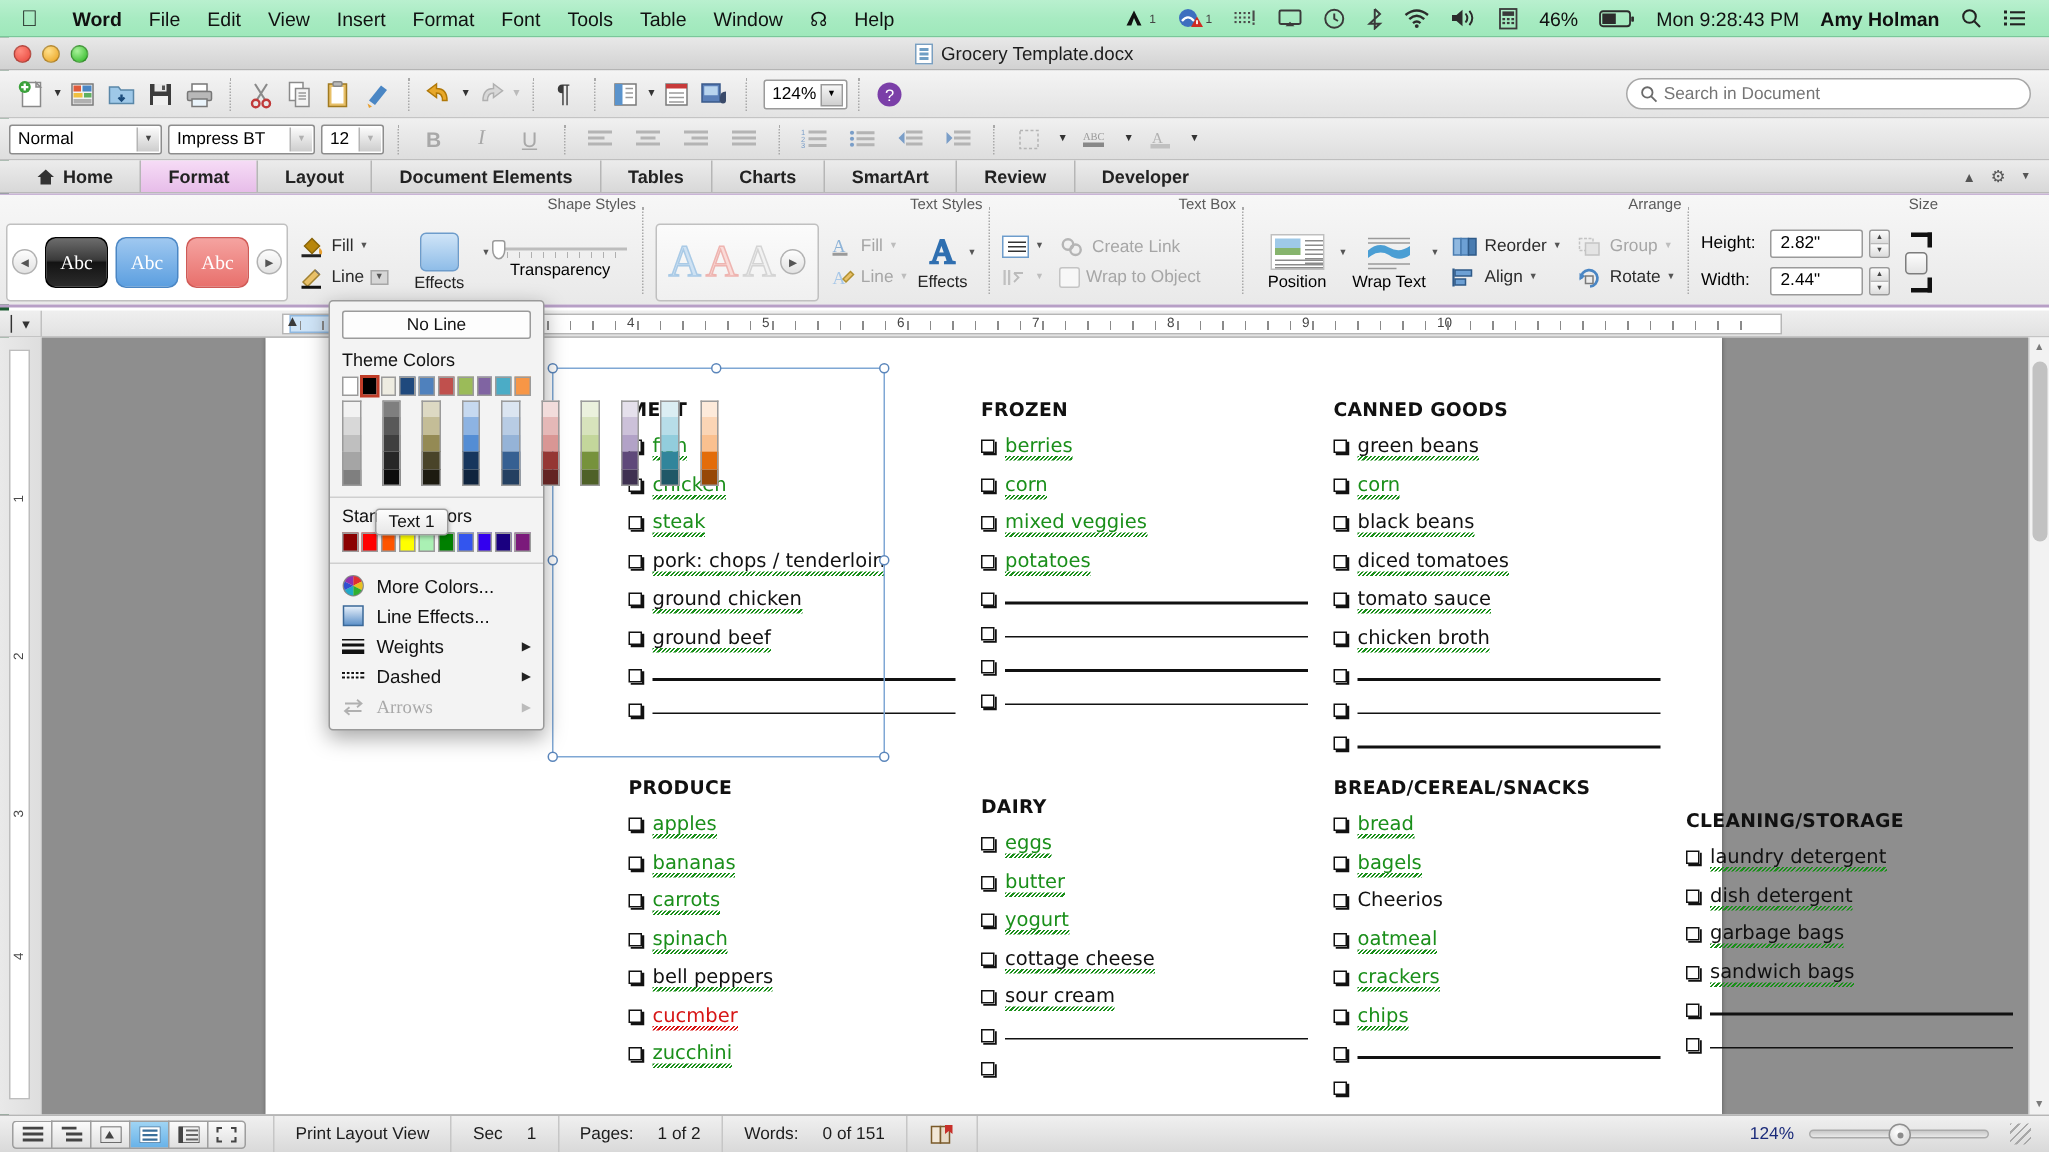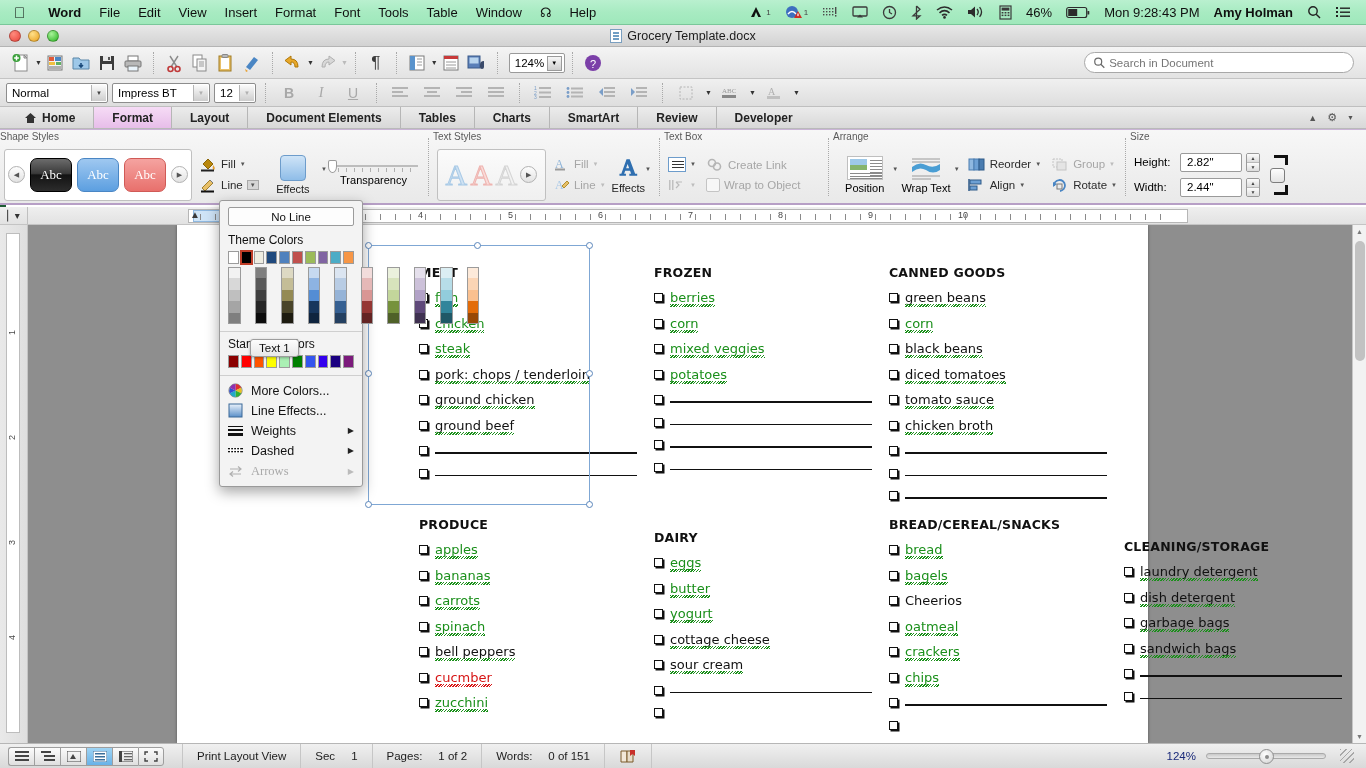--- a/index.html
+++ b/index.html
@@ -112,21 +112,21 @@
 
   
   .ribbon {
     position: absolute; top: 129px; left: 0; width: 1366px; height: 76px;
     background: linear-gradient(to bottom, #f7f7f7, #e9e9e9);
     border-bottom: 2px solid #b79fc6;
     border-top: 1px solid #c9b4d6;
     display: flex;
   }
   .rgroup { position: relative; height: 76px; display: flex; flex-direction: column; }
-  .rglabel { text-align: left; font-size: 10px; color: #5a5a5a; padding-top: 1px; height: 13px; }
+  .rglabel { text-align: right; font-size: 10px; color: #5a5a5a; padding-top: 1px; height: 13px; }
   .rgbody { flex: 1; display: flex; align-items: center; padding: 0 4px; }
   .rgsep { border-left: 1px dotted #a9a9a9; height: 58px; align-self: center; margin: 0 4px; }
 
   .gallery {
     background: #fff; border: 1px solid #c0c0c0; border-radius: 3px;
     height: 52px; display: flex; align-items: center; padding: 0 3px; gap: 5px;
   }
   .gnav { width: 17px; height: 17px; border-radius: 50%;
     background: linear-gradient(to bottom,#fdfdfd,#e2e2e2); border: 1px solid #b2b2b2;
     display:flex; align-items:center; justify-content:center; font-size: 7px; color:#555; }

